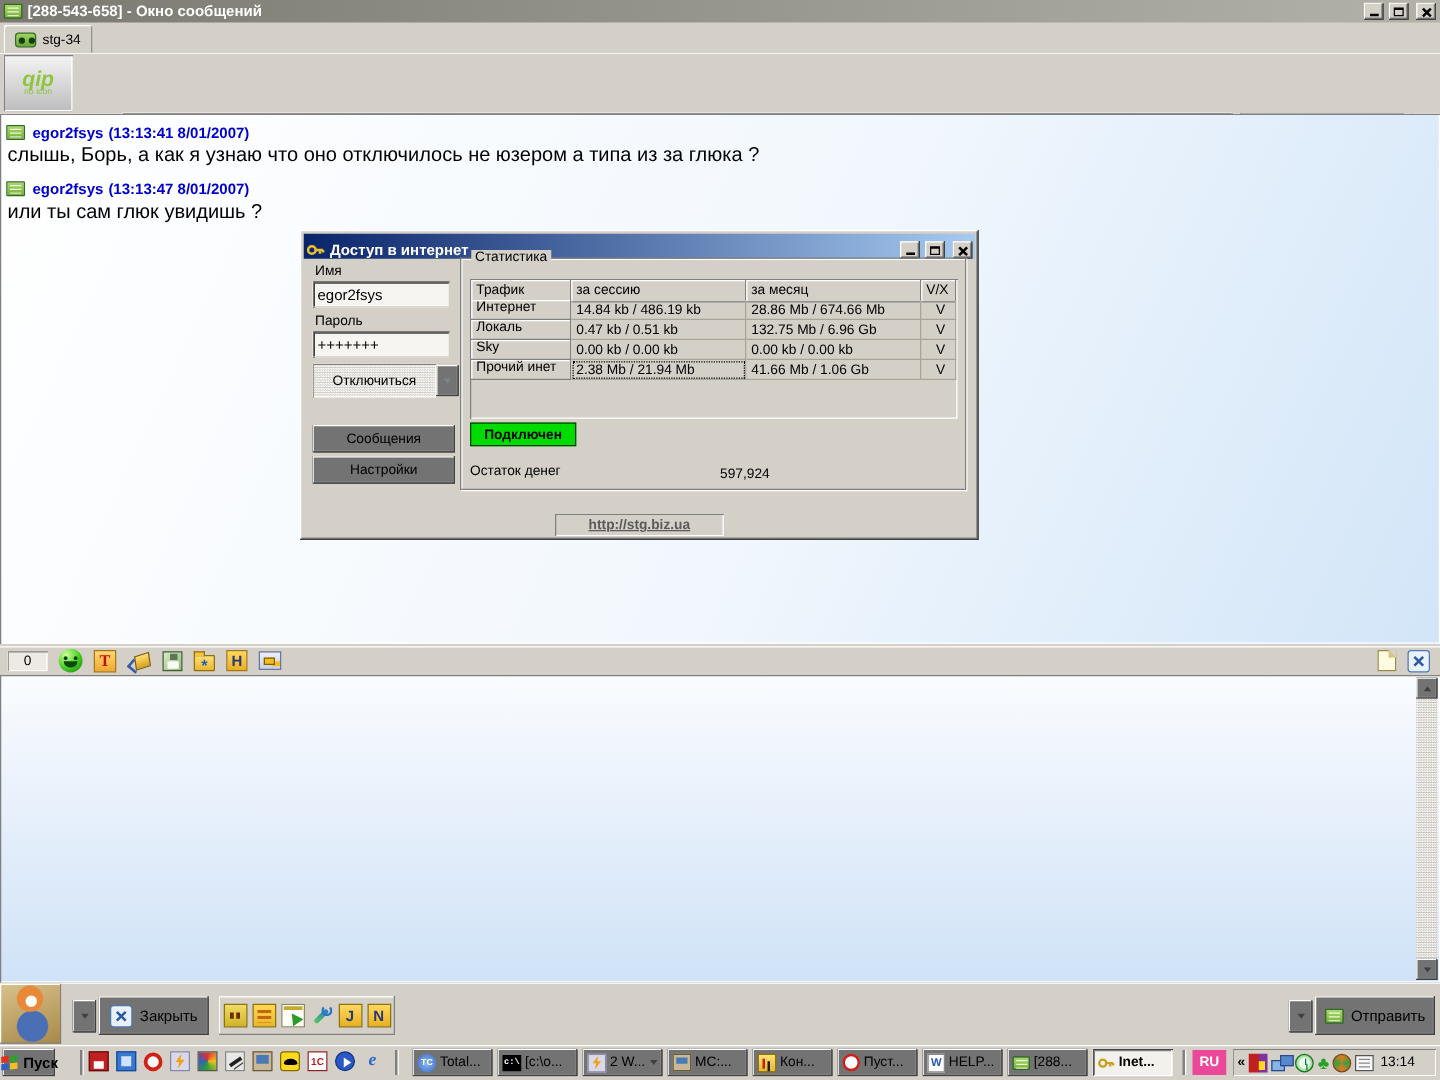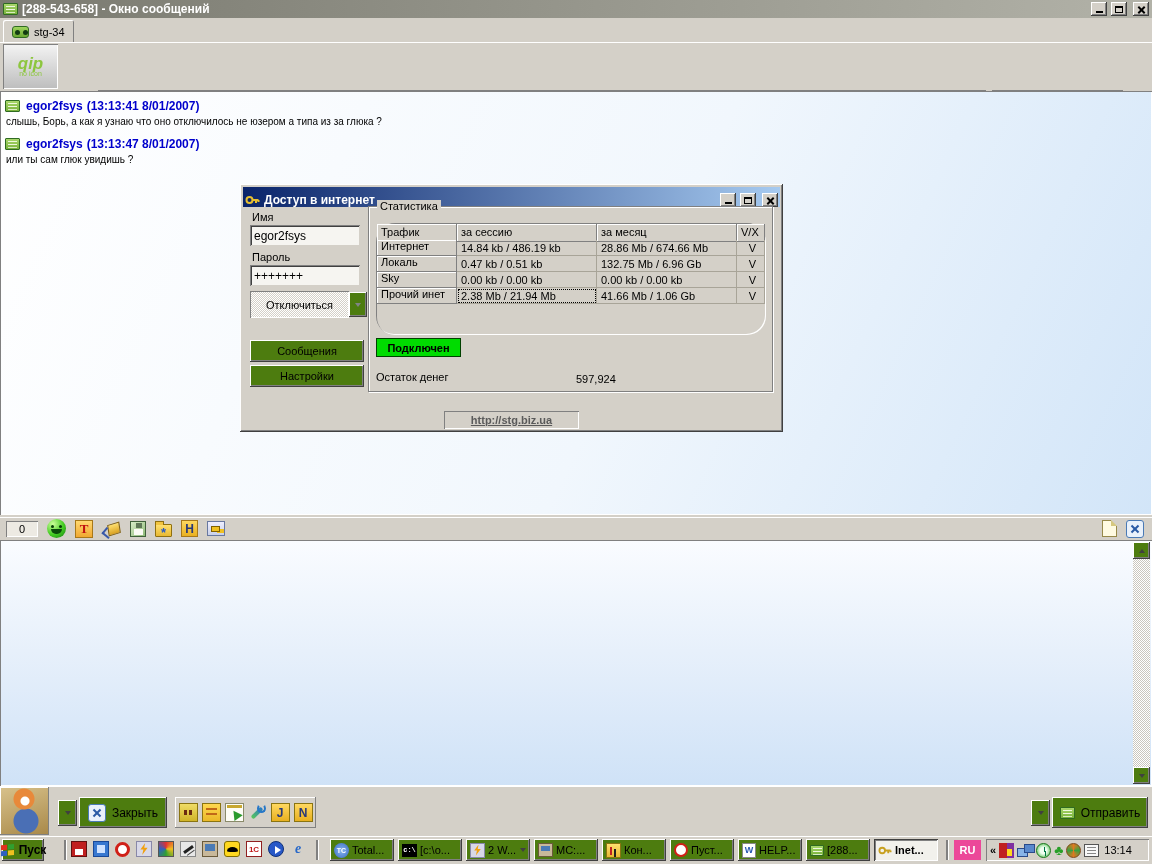--- a/index.html
+++ b/index.html
@@ -3,21 +3,21 @@
 <meta charset="utf-8">
 <style>
   * { box-sizing: border-box; margin:0; padding:0; }
   html,body { width:1152px; height:864px; }
   body { position:relative; overflow:hidden; background:#d4d0c8;
          font-family:"Liberation Sans", sans-serif; font-size:11px; color:#000; }
   .abs { position:absolute; }
   .fx { display:flex; align-items:center; }
   .fxc { justify-content:center; }
   
-  .btn   { background:#4d7c0f; box-shadow: inset -1px -1px 0 #404040, inset 1px 1px 0 #ffffff, inset -2px -2px 0 #808080; }
+  .btn   { background:#737373; box-shadow: inset -1px -1px 0 #404040, inset 1px 1px 0 #ffffff, inset -2px -2px 0 #808080; }
   .panelr{ box-shadow: inset -1px -1px 0 #808080, inset 1px 1px 0 #ffffff; }
   .panels{ box-shadow: inset 1px 1px 0 #808080, inset -1px -1px 0 #ffffff; }
   .field { background:#f6f5f1; box-shadow: inset 1px 1px 0 #808080, inset -1px -1px 0 #d4d0c8, inset 2px 2px 0 #404040; }
   .dither { background-image: repeating-conic-gradient(#ffffff 0% 25%, #d4d0c8 0% 50%); background-size:2px 2px; }
   
   .main-titlebar { left:0; top:0; width:1152px; height:18px;
     background:linear-gradient(90deg,#7a7a70,#b2b2a8);
     color:#fff; font-weight:bold; font-size:12px; display:flex; align-items:center; padding:0 3px; gap:4px; }
   .wbtn { width:16px; height:14px; background:#d4d0c8;
     box-shadow: inset -1px -1px 0 #404040, inset 1px 1px 0 #ffffff, inset -2px -2px 0 #808080;
@@ -158,32 +158,32 @@
   .infopanel { left:0; top:42px; width:1152px; height:49px; background:#d4d0c8;
     box-shadow: inset 0 1px 0 #ffffff; }
   .avatarbox { left:3px; top:2px; width:55px; height:45px; background:linear-gradient(#f4f4f4,#bdbdbd);
     display:flex; flex-direction:column; align-items:center; justify-content:center; }
   .qiptxt { color:#8dc63f; font-weight:bold; font-style:italic; font-size:17px; line-height:13px; }
   .qiptxt2 { color:#8dc63f; font-size:7px; }
   .lbl { text-align:right; }
   .chatlog { left:0; top:91px; width:1152px; height:424px;
     background:linear-gradient(115deg,#ffffff 0%,#f1f7fd 55%,#d2e5f8 100%); padding:8px 5px; }
   .author { color:#0000cc; font-weight:bold; font-size:12px; }
-  .msgtext { font-size:10px; margin:3px 0 10px 1px; }
+  .msgtext { font-size:16px; margin:3px 0 10px 1px; }
   
   .dialog { left:240px; top:184px; width:543px; height:248px; background:#d4d0c8;
     box-shadow: inset -1px -1px 0 #404040, inset 1px 1px 0 #ffffff, inset -2px -2px 0 #808080, inset 2px 2px 0 #d4d0c8; }
   .dlg-titlebar { position:absolute; left:3px; top:3px; right:3px; height:20px;
     background:linear-gradient(90deg,#0a246a,#a6caf0); color:#fff; font-weight:bold; font-size:12px;
     display:flex; align-items:flex-end; padding:0 2px; gap:4px; }
   .groupbox { position:absolute; left:128px; top:22px; width:405px; height:186px;
     border:1px solid #808080; box-shadow: inset 1px 1px 0 #ffffff, 1px 1px 0 #ffffff; }
   .legend { position:absolute; top:-7px; left:8px; background:#d4d0c8; padding:0 3px; }
   .stat-table { position:absolute; left:7px; top:16px; width:390px; height:112px; background:#d4d0c8;
-    box-shadow: inset 1px 1px 0 #808080, inset -1px -1px 0 #ffffff; padding:1px;border-radius:19px; }
+    box-shadow: inset 1px 1px 0 #808080, inset -1px -1px 0 #ffffff; padding:1px; }
   .grid { display:grid; grid-template-columns:80px 140px 140px 28px; grid-auto-rows:16px; }
   .grid .hd { height:18px; line-height:17px; }
   .cellb { background:#d4d0c8; box-shadow: inset -1px -1px 0 #808080, inset 1px 1px 0 #ffffff; padding-left:4px; }
   .celld { padding-left:4px; line-height:16px; border-right:1px solid #a8a498; border-bottom:1px solid #a8a498; }
   .cellfocus { outline:1px dotted #000; outline-offset:-2px; }
   .badge { position:absolute; left:7px; top:131px; width:85px; height:19px; background:#00dc00;
     border:1px solid #004000; font-weight:bold; display:flex; align-items:center; justify-content:center; }
   .statusbar { position:absolute; left:3px; top:227px; right:3px; height:18px; display:flex; gap:3px;justify-content:center; }
   .grip { position:absolute; right:0; bottom:0; width:12px; height:12px;
     background:repeating-linear-gradient(135deg, transparent 0 2px, #808080 2px 3px, #ffffff 3px 4px); }

